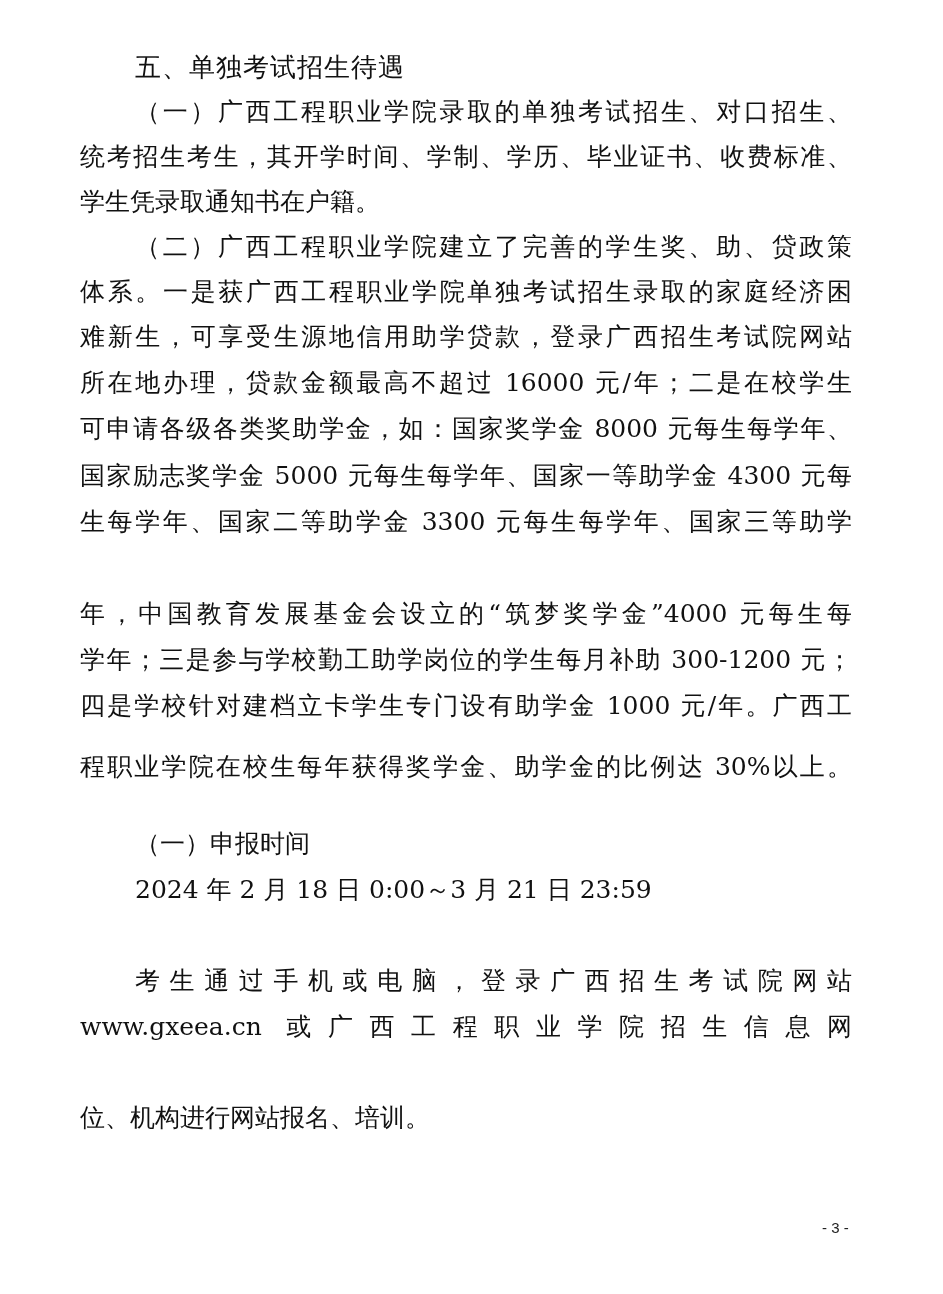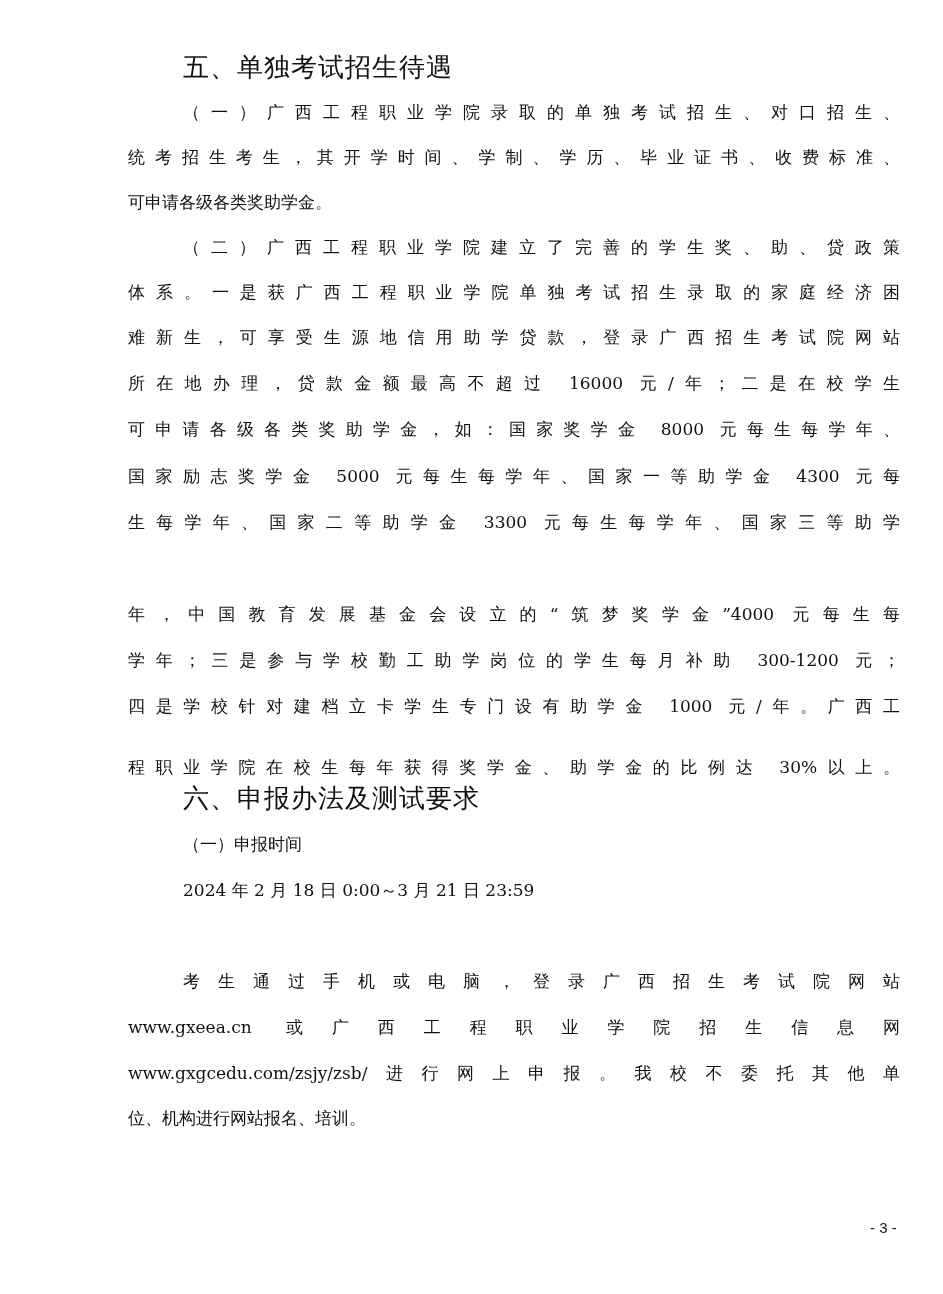--- a/index.html
+++ b/index.html
@@ -1,53 +1,51 @@
 <!DOCTYPE html>
 <html><head>
 <meta charset="utf-8">
 <style>
   html, body { margin: 0; padding: 0; background: #ffffff; }
   body { width: 943px; height: 1294px; position: relative; overflow: hidden;
          font-family: "DejaVu Serif", "Liberation Serif", serif; color: #111; }
-  .page { position: absolute; left: 0; top: 0; width: 871px; height: 1294px; background: #fff; margin-left: 48px; }
+  .page { position: absolute; left: 0; top: 0; width: 871px; height: 1294px; background: #fff; }
   .line { position: absolute; left: 80px; width: 772px; height: 34px; line-height: 34px;
-          font-size: 17px; white-space: nowrap; text-align: justify; text-align-last: justify;
+          font-size: 25px; white-space: nowrap; text-align: justify; text-align-last: justify;
           letter-spacing: 0; }
   .line.short { text-align-last: left; }
   .line.indent { left: 135px; width: 717px; }
   .line.heading { font-family: "DejaVu Sans", "Liberation Sans", sans-serif; font-size: 26px; text-align-last: left; letter-spacing: 1px; }
   .pagenum { position: absolute; left: 822px; top: 1219px; font-size: 15px;
              font-family: "Liberation Sans", "DejaVu Sans", sans-serif; color: #222; }
 </style>
 </head>
 <body>
 
 <div class="page">
 
   <div class="line indent heading" style="top:50px">五、单独考试招生待遇</div>
 
   <div class="line indent" style="top:95px">（一）广西工程职业学院录取的单独考试招生、对口招生、</div>
   <div class="line" style="top:140px">统考招生考生，其开学时间、学制、学历、毕业证书、收费标准、</div>
-  <div class="line short" style="top:185px">可申请各级各类奖助学金。</div>
+  <div class="line short" style="top:185px">学生凭录取通知书在户籍。</div>
 
   <div class="line indent" style="top:230px">（二）广西工程职业学院建立了完善的学生奖、助、贷政策</div>
   <div class="line" style="top:275px">体系。一是获广西工程职业学院单独考试招生录取的家庭经济困</div>
   <div class="line" style="top:320px">难新生，可享受生源地信用助学贷款，登录广西招生考试院网站</div>
   <div class="line" style="top:366px">所在地办理，贷款金额最高不超过 16000 元/年；二是在校学生</div>
   <div class="line" style="top:412px">可申请各级各类奖助学金，如：国家奖学金 8000 元每生每学年、</div>
   <div class="line" style="top:459px">国家励志奖学金 5000 元每生每学年、国家一等助学金 4300 元每</div>
   <div class="line" style="top:505px">生每学年、国家二等助学金 3300 元每生每学年、国家三等助学</div>
   <div class="line" style="top:597px">年，中国教育发展基金会设立的“筑梦奖学金”4000 元每生每</div>
   <div class="line" style="top:643px">学年；三是参与学校勤工助学岗位的学生每月补助 300-1200 元；</div>
   <div class="line" style="top:689px">四是学校针对建档立卡学生专门设有助学金 1000 元/年。广西工</div>
   <div class="line" style="top:750px">程职业学院在校生每年获得奖学金、助学金的比例达 30%以上。</div>
 
-  <div class="line indent heading" style="top:781px">六、申报办法及测试要求</div>
   <div class="line indent short" style="top:827px">（一）申报时间</div>
   <div class="line indent short" style="top:873px">2024 年 2 月 18 日 0:00～3 月 21 日 23:59</div>
 
   <div class="line indent" style="top:964px">考生通过手机或电脑，登录广西招生考试院网站</div>
   <div class="line" style="top:1010px">www.gxeea.cn 或广西工程职业学院招生信息网</div>
-  <div class="line" style="top:1056px">www.gxgcedu.com/zsjy/zsb/进行网上申报。我校不委托其他单</div>
   <div class="line short" style="top:1101px">位、机构进行网站报名、培训。</div>
 
   <div class="pagenum">- 3 -</div>
 </div>
 
 </body></html>

